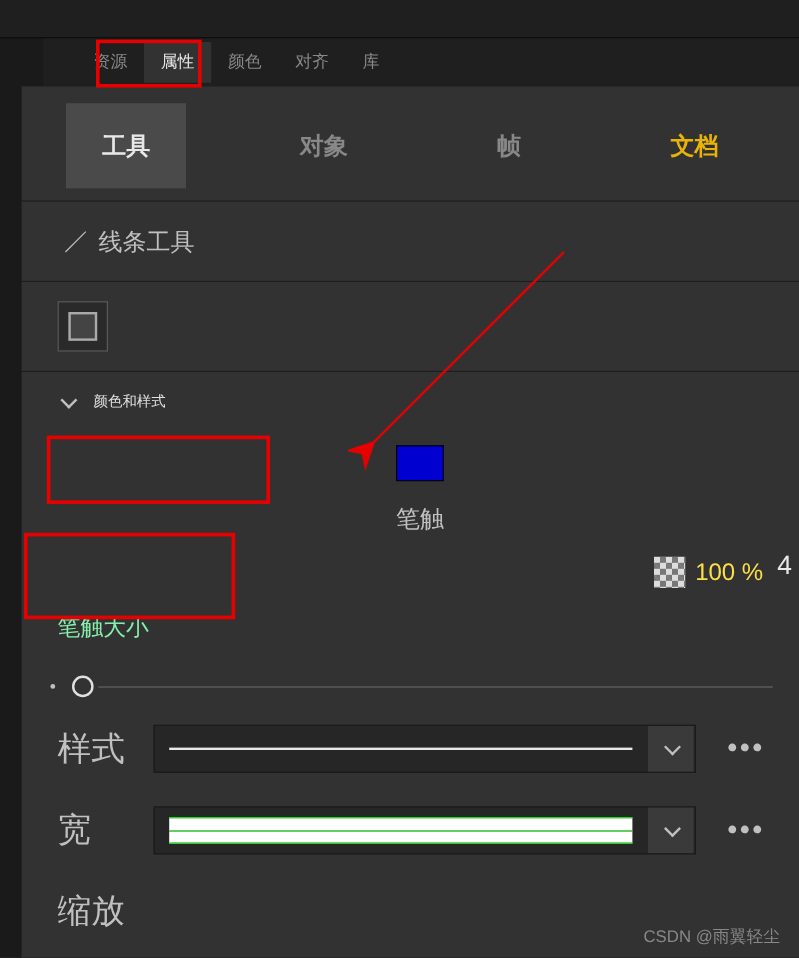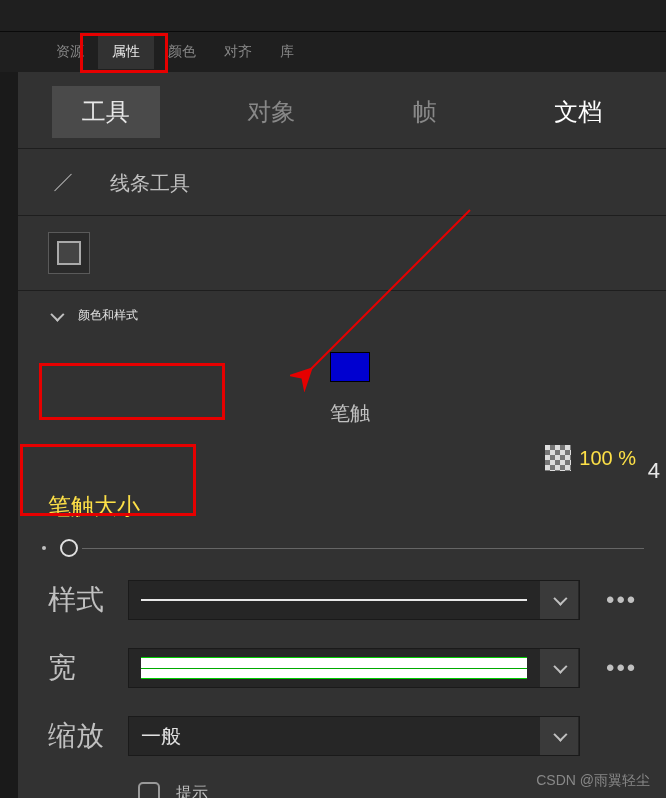--- a/index.html
+++ b/index.html
@@ -13,23 +13,24 @@
       position: relative;
     }
     .top-bar {
       height: 32px;
       background: #1f1f1f;
       border-bottom: 1px solid #0a0a0a;
     }
     .panel-tabs {
       display: flex;
       background: #1f1f1f;
-      padding-left: 42px;
+      padding-left: 28px;
       height: 40px;
       align-items: center;
+      margin-left: 36px;
     }
     .panel-tab {
       padding: 8px 14px;
       font-size: 14px;
       color: #888;
       cursor: pointer;
     }
     .panel-tab.active {
       color: #e8e8e8;
       background: #323232;
@@ -48,35 +49,36 @@
       background: #323232;
       margin-left: 18px;
     }
     .sub-tabs {
       display: flex;
       justify-content: space-around;
       padding: 14px 20px 10px 20px;
       gap: 30px;
     }
     .sub-tab {
-      padding: 10px 30px;
-      font-size: 24px;
+      padding: 22px 30px;
+      font-size: 20px;
       color: #888;
       cursor: pointer;
+      font-weight: bold;
     }
     .sub-tab.active {
       background: #4a4a4a;
       color: #e8e8e8;
     }
     .section-divider { height: 1px; background: #1e1e1e; }
     .tool-row {
       display: flex;
-      align-items: flex-end;
+      align-items: center;
       padding: 18px 30px;
-      gap: 32px;
+      gap: 4px;
     }
     .line-icon {
       width: 30px; height: 30px;
       display: flex; align-items: center; justify-content: center;
     }
     .line-icon::before {
       content: "";
       width: 24px; height: 1px;
       background: #c0c0c0;
       transform: rotate(-45deg);
@@ -132,21 +134,21 @@
       background-image:
         linear-gradient(45deg, #777 25%, transparent 25%),
         linear-gradient(-45deg, #777 25%, transparent 25%),
         linear-gradient(45deg, transparent 75%, #777 75%),
         linear-gradient(-45deg, transparent 75%, #777 75%);
       background-size: 10px 10px;
       background-position: 0 0, 0 5px, 5px -5px, -5px 0;
       background-color: #ddd;
     }
     .slider-block { padding: 8px 22px 8px 22px; }
-    .slider-label { font-size: 23px; color: #fde047; margin-bottom: 16px; margin-left: 8px;}
+    .slider-label { font-size: 19px; color: #86efac; margin-bottom: 26px; margin-left: 8px;}
     .slider-track {
       position: relative;
       height: 20px;
       display: flex; align-items: center;
     }
     .slider-dot {
       width: 4px; height: 4px; background: #c0c0c0; border-radius: 50%;
       position: absolute; left: 2px;
     }
     .slider-thumb {
@@ -248,21 +250,21 @@
   <div class="panel-tab">颜色</div>
   <div class="panel-tab">对齐</div>
   <div class="panel-tab">库</div>
 </div>
 
 <div class="main-area">
   <div class="sub-tabs">
     <div class="sub-tab active">工具</div>
     <div class="sub-tab">对象</div>
     <div class="sub-tab">帧</div>
-    <div class="sub-tab" style="color:#ffffff">文档</div>
+    <div class="sub-tab" style="color:#eab308">文档</div>
   </div>
   <div class="section-divider"></div>
 
   <div class="tool-row">
     <span class="line-icon"></span>
     <span class="tool-label">线条工具</span>
   </div>
   <div class="section-divider"></div>
 
   <div class="obj-row">
@@ -309,24 +311,20 @@
     <span class="form-label">宽</span>
     <div class="dropdown">
       <div class="width-preview"></div>
       <div class="dd-arrow"></div>
     </div>
     <span class="more-dots">•••</span>
   </div>
 
   <div class="form-row">
     <span class="form-label">缩放</span>
-    <div class="dropdown">
-      <span class="scale-value">一般</span>
-      <div class="dd-arrow"></div>
-    </div>
     <span class="more-dots" style="visibility:hidden">•••</span>
   </div>
 
   <div class="hint-row">
     <div class="checkbox"></div>
     <span>提示</span>
   </div>
 </div>
 
 <div class="highlight-box hl-tab"></div>

